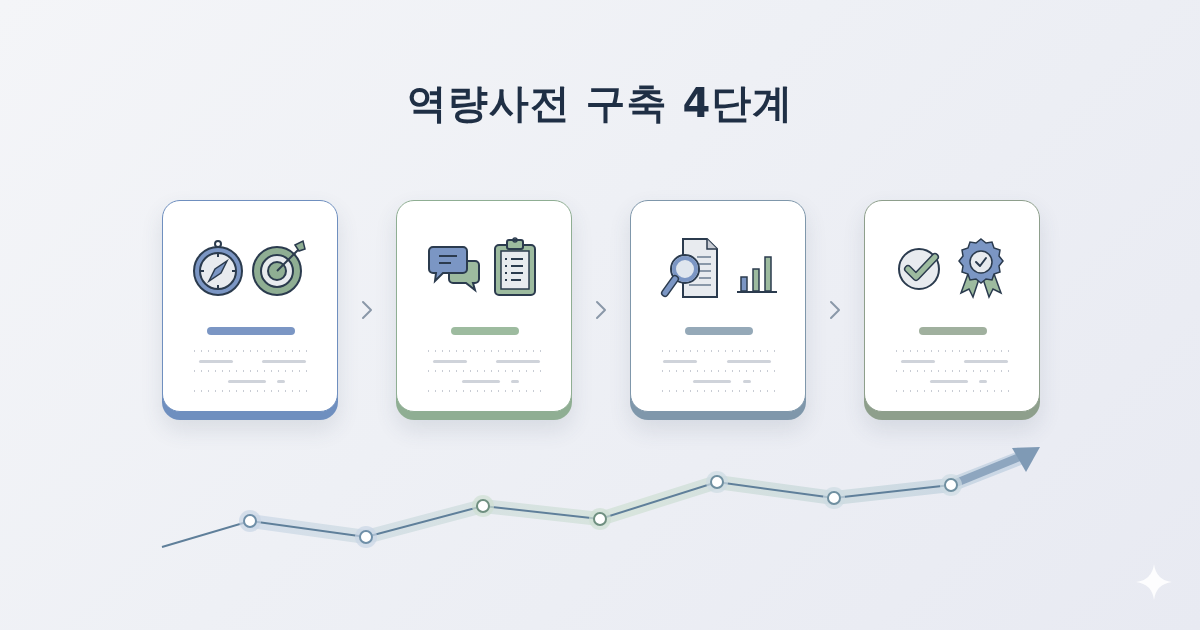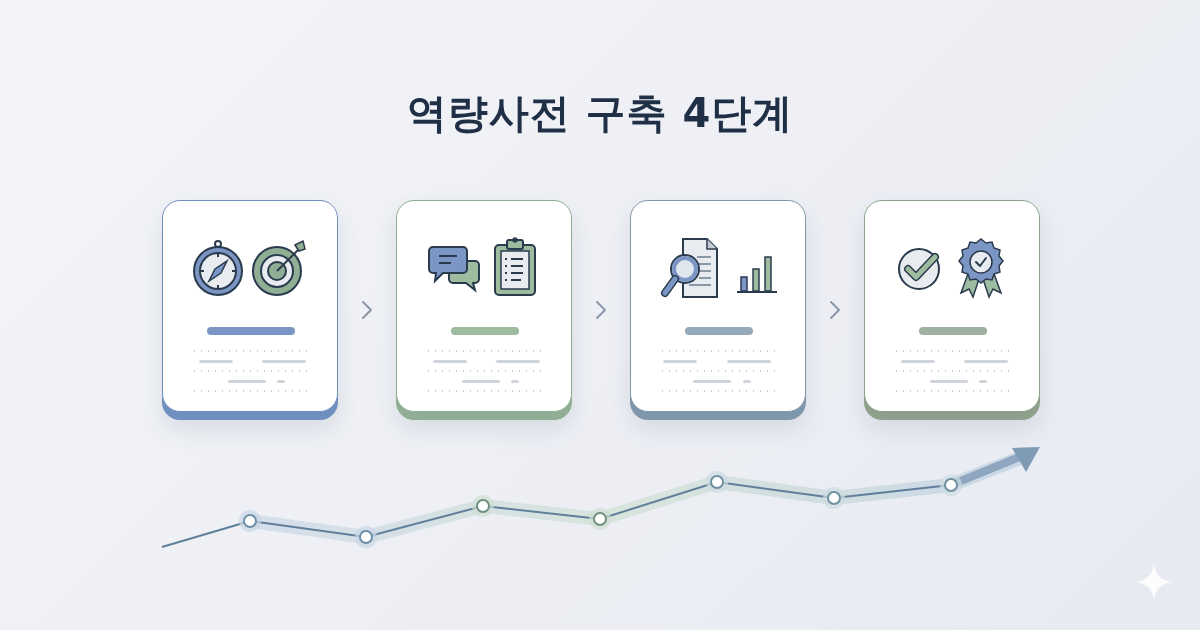--- a/index.html
+++ b/index.html
@@ -3,21 +3,21 @@
 <meta charset="utf-8">
 <style>
   * { box-sizing: border-box; margin: 0; padding: 0; }
   html, body { width: 1200px; height: 630px; overflow: hidden; }
   body {
     position: relative;
     font-family: "DejaVu Sans", sans-serif;
     background: linear-gradient(135deg, #f4f5f8 0%, #eef0f5 45%, #e8eaf2 100%);
   }
   .title {
-    position: absolute; left: 0; top: 86px; width: 1200px;
+    position: absolute; left: 0; top: 76px; width: 1200px;
     text-align: center; font-size: 40px; font-weight: bold;
     color: #1f2f45; letter-spacing: 1px;
   }
   .card {
     position: absolute; top: 200px; width: 176px; height: 220px;
     border-radius: 18px;
     box-shadow: 0 10px 22px rgba(60,70,100,0.12);
   }
   .card .face {
     position: absolute; left: 0; top: 0; width: 176px; height: 212px;

